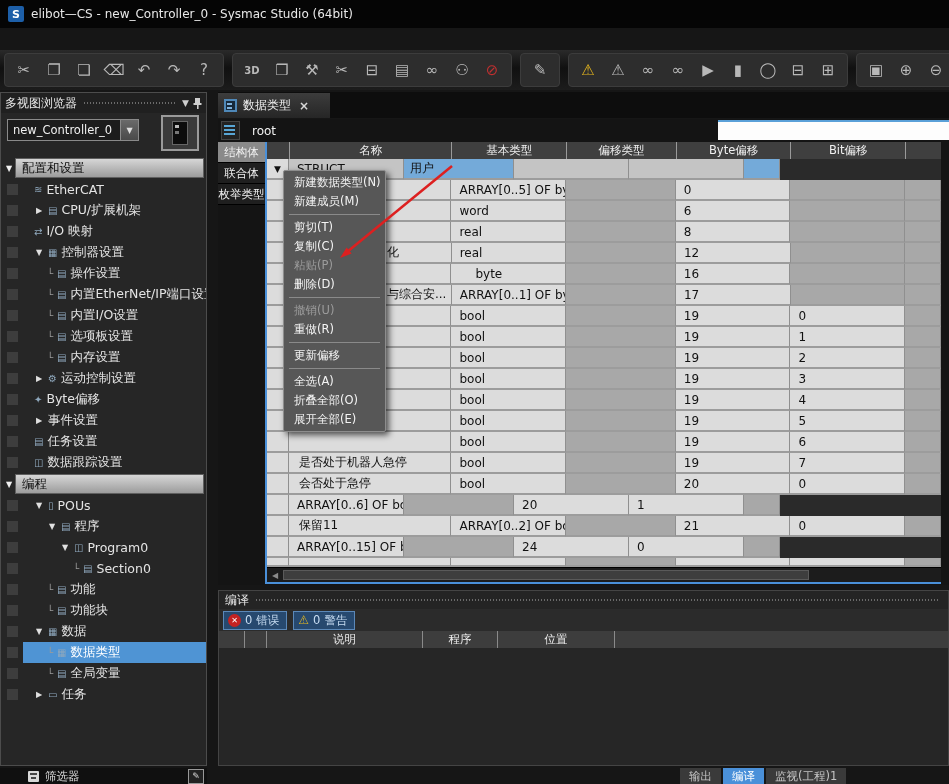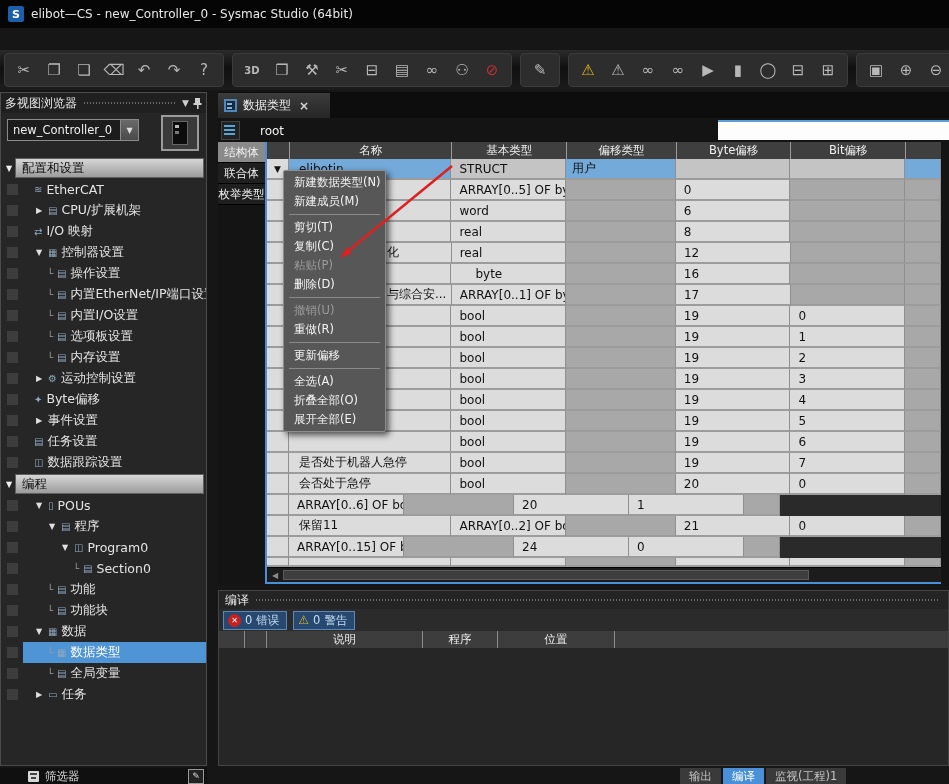--- a/index.html
+++ b/index.html
@@ -52,21 +52,21 @@
   .btab.sel{background:#4a90d9;color:#fff;}
   
   .main{position:absolute;left:218px;top:92px;width:731px;height:676px;}
   .tabbar{position:absolute;left:0;top:0;width:100%;height:26px;background:#0d0d0d;}
   .dtab{position:absolute;left:0;top:1px;height:25px;width:112px;background:linear-gradient(#3c3c3c,#262626);display:flex;align-items:center;gap:6px;padding-left:6px;box-sizing:border-box;}
   .dtab .tic{width:13px;height:13px;border:2px solid #4f88b8;box-sizing:border-box;background:#17293a;position:relative;}
   .dtab .tic:before{content:"";position:absolute;left:1px;top:2px;width:5px;height:2px;background:#7fb2dd;}
   .dtab .tic:after{content:"";position:absolute;left:1px;top:6px;width:5px;height:2px;background:#7fb2dd;}
   .dtab .tl{color:#f0f0f0;font-size:12px;}
   .dtab .tx{color:#d8d8d8;font-size:12px;font-weight:bold;margin-left:2px;}
-  .rootrow{position:absolute;left:0;top:27px;width:100%;height:23px;background:#141414;display:flex;align-items:center;gap:20px;padding-left:3px;box-sizing:border-box;}
+  .rootrow{position:absolute;left:0;top:27px;width:100%;height:23px;background:#141414;display:flex;align-items:center;gap:12px;padding-left:3px;box-sizing:border-box;}
   .rooticon{width:17px;height:17px;background:#222;border:1px solid #444;position:relative;flex:none;}
   .rooticon:before{content:"";position:absolute;left:2px;top:3px;width:11px;height:2px;background:#58a6d6;box-shadow:0 4px 0 #58a6d6,0 8px 0 #58a6d6;}
   .roottext{color:#f2f2f2;font-size:12px;}
   .rootwhite{position:absolute;left:500px;top:28px;width:231px;height:20px;background:#fdfdfd;border-top:2px solid #5aa0d8;box-sizing:border-box;}
   
   .editor{position:absolute;left:0;top:50px;width:100%;height:443px;background:#141414;}
   .sidetabs{position:absolute;left:0;top:0;width:47px;}
   .stab{height:20px;background:#1f1f1f;color:#f0f0f0;font-size:11.5px;display:flex;align-items:center;justify-content:center;border-bottom:1px solid #000;white-space:nowrap;overflow:hidden;}
   .stab.sel{background:#8a8a8a;}
   .dtable{position:absolute;left:47px;top:0;width:676px;border-left:2px solid #4a90d9;border-bottom:2px solid #4a90d9;box-sizing:border-box;background:#2a2a2a;}
@@ -436,21 +436,20 @@
             <div class="th" style="width: 163px;">名称</div>
             <div class="th" style="width: 115px;">基本类型</div>
             <div class="th" style="width: 110px;">偏移类型</div>
             <div class="th" style="width: 115px;">Byte偏移</div>
             <div class="th" style="width: 115px;">Bit偏移</div>
             <div class="th" style="width: 36px;"></div>
           </div>
         <div id="tbody">
             <div class="drow">
               <div class="dcell c-light exp" style="width: 22px;">▼</div>
-              <div class="dcell c-blue" style="width: 163px; padding-left: 10px;">elibotin</div>
               <div class="dcell c-gray" style="width: 115px; padding-left: 8px;">STRUCT</div>
               <div class="dcell c-blue" style="width: 110px; padding-left: 6px;">用户</div>
               <div class="dcell c-gray" style="width: 115px; padding-left: 8px;"></div>
               <div class="dcell c-gray" style="width: 115px; padding-left: 8px;"></div>
               <div class="dcell c-blue" style="width: 36px;"></div>
             </div>
             <div class="drow">
               <div class="dcell c-light exp" style="width: 22px;"></div>
               <div class="dcell c-light" style="width: 163px; padding-left: 10px;"></div>
               <div class="dcell c-light" style="width: 115px; padding-left: 8px;">ARRAY[0..5] OF byte</div>

